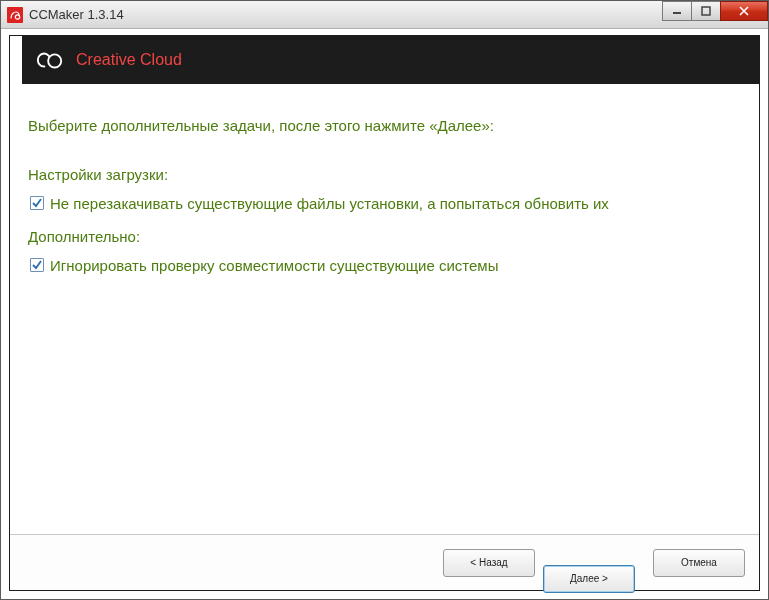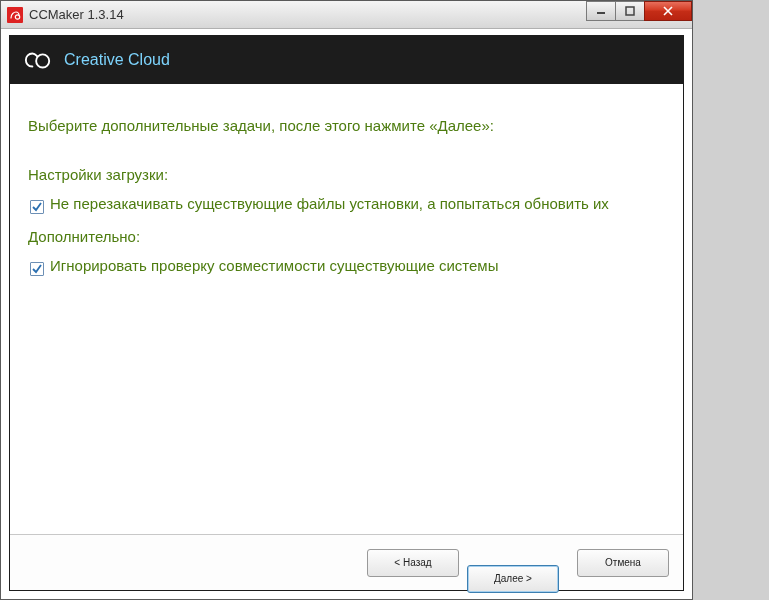--- a/index.html
+++ b/index.html
@@ -4,21 +4,21 @@
 <style>
 * { box-sizing: border-box; margin: 0; padding: 0; }
 body {
   font-family: "Segoe UI", Tahoma, sans-serif;
   background: #d0d0d0;
   width: 769px;
   height: 600px;
   overflow: hidden;
 }
 .window {
-  width: 693px;
+  width: 769px;
   height: 600px;
   background: #fff;
   border: 1px solid #5a5a5a;
   position: relative;
 }
 .titlebar {
   height: 28px;
   background: linear-gradient(to bottom, #f5f5f5 0%, #e6e6e6 50%, #d7d7d7 100%);
   border-bottom: 1px solid #b0b0b0;
   display: flex;
@@ -75,21 +75,22 @@
   bottom: 8px;
   border: 1px solid #1c1c1c;
   background: #fff;
 }
 .banner {
   height: 48px;
   background: #1c1c1c;
   display: flex;
   align-items: center;
   padding-left: 14px;
-  color: #7dd3fc;
+  color: #ef4444;
+  margin-left: 12px;
 }
 .cc-icon {
   width: 28px;
   height: 28px;
   margin-right: 12px;
   display: flex;
   align-items: center;
   justify-content: center;
 }
 .banner-title {
@@ -99,21 +100,21 @@
 .content {
   padding: 28px 18px 10px 18px;
   font-size: 15px;
   color: #4d7c0f;
   line-height: 1.8;
 }
 .instruction { margin-bottom: 22px; }
 .section-label { margin-top: 6px; margin-bottom: 2px; }
 .check-row {
   display: flex;
-  align-items: center;
+  align-items: flex-start;
   margin-bottom: 2px;
   padding-left: 2px;
 }
 .checkbox {
   width: 14px;
   height: 14px;
   border: 1px solid #6c8fb5;
   background: #fff;
   margin-right: 6px;
   margin-top: 6px;

